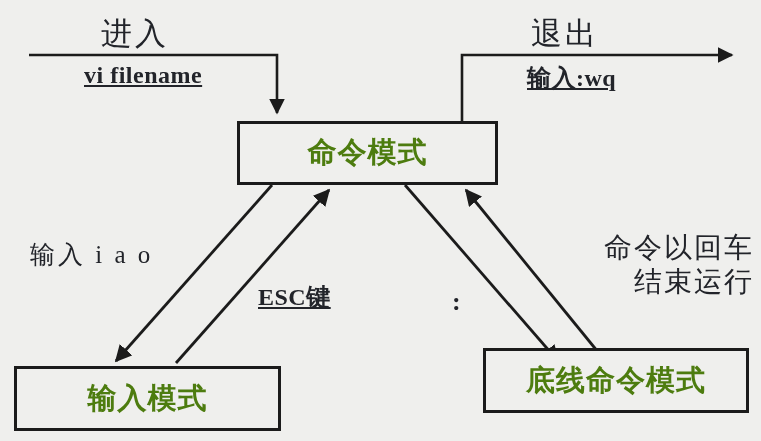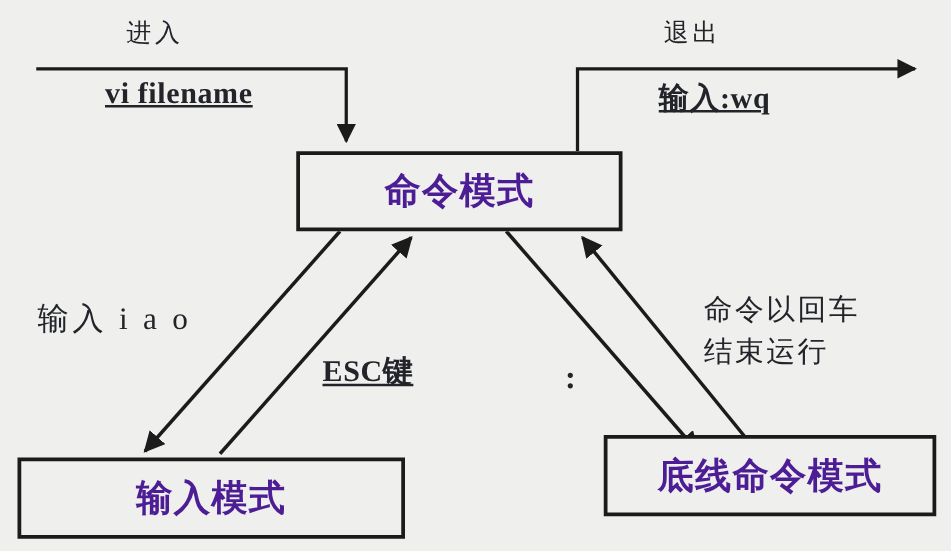--- a/index.html
+++ b/index.html
@@ -24,79 +24,79 @@
     pointer-events: none;
   }
   .node-box {
     position: absolute;
     box-sizing: border-box;
     border: 3px solid #1b1b1b;
     background: #efefed;
     display: flex;
     align-items: center;
     justify-content: center;
-    color: #4c1d95;
+    color: #4d7c0f;
     font-weight: bold;
     font-family: "Liberation Sans", "DejaVu Sans", sans-serif;
   }
   #node-command {
     left: 237px;
     top: 121px;
     width: 261px;
     height: 64px;
     font-size: 29px;
     letter-spacing: 1px;
   }
   #node-insert {
     left: 14px;
     top: 366px;
-    width: 310px;
+    width: 267px;
     height: 65px;
     font-size: 29px;
     letter-spacing: 1px;
   }
   #node-lastline {
     left: 483px;
     top: 348px;
     width: 266px;
     height: 65px;
     font-size: 29px;
     letter-spacing: 1px;
   }
   .label {
     position: absolute;
     color: #22242a;
     white-space: nowrap;
   }
   .label-cn {
     font-family: "Liberation Serif", "DejaVu Serif", serif;
-    font-size: 20px;
+    font-size: 31px;
     letter-spacing: 3px;
   }
   .label-mono-bold {
     font-family: "Liberation Serif", "DejaVu Serif", serif;
     font-size: 24px;
     font-weight: bold;
     letter-spacing: 0.5px;
     text-decoration: underline;
   }
   #label-enter       { left: 101px; top: 13px; }
   #label-vi-filename { left: 84px;  top: 62px; }
   #label-exit        { left: 531px; top: 13px; }
   #label-input-wq    { left: 527px; top: 62px; }
   #label-input-iao   { left: 30px;  top: 238px; font-size: 25px; }
   #label-esc         { left: 258px; top: 281px; }
   #label-colon       { left: 452px; top: 287px; font-size: 26px; font-weight: bold; }
   #label-enter-run   {
-    left: 563px; top: 231px;
+    left: 604px; top: 231px;
     line-height: 34px;
-    font-size: 23px;
+    font-size: 28px;
     letter-spacing: 2px;
     white-space: pre-line;
-    text-align: left;
+    text-align: right;
   }
 </style>
 </head>
 <body>
 
 <div id="canvas">
 
   <svg class="edges" viewBox="0 0 761 441">
     <defs>
       <marker id="arrow" viewBox="0 0 10 10" refX="9" refY="5" markerWidth="6" markerHeight="6" orient="auto-start-reverse">

